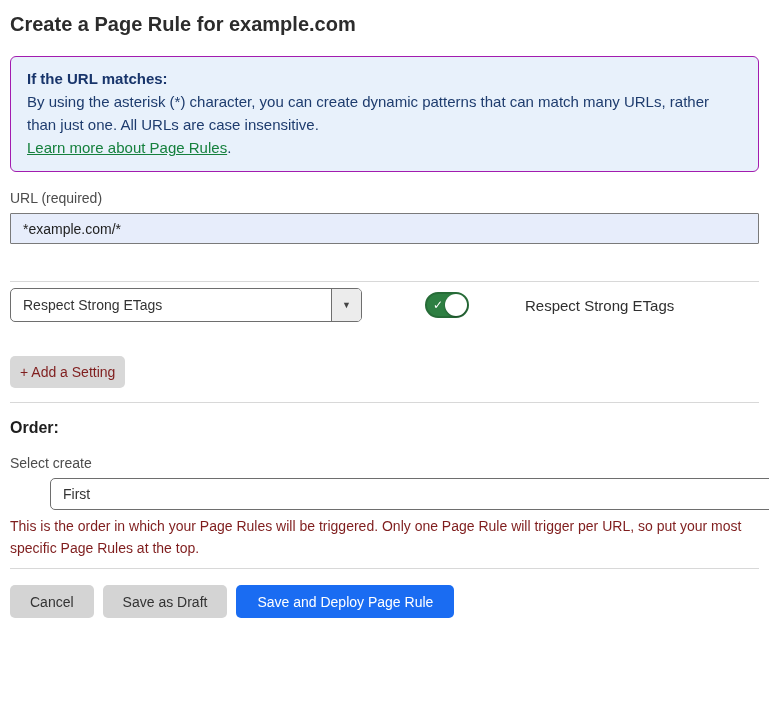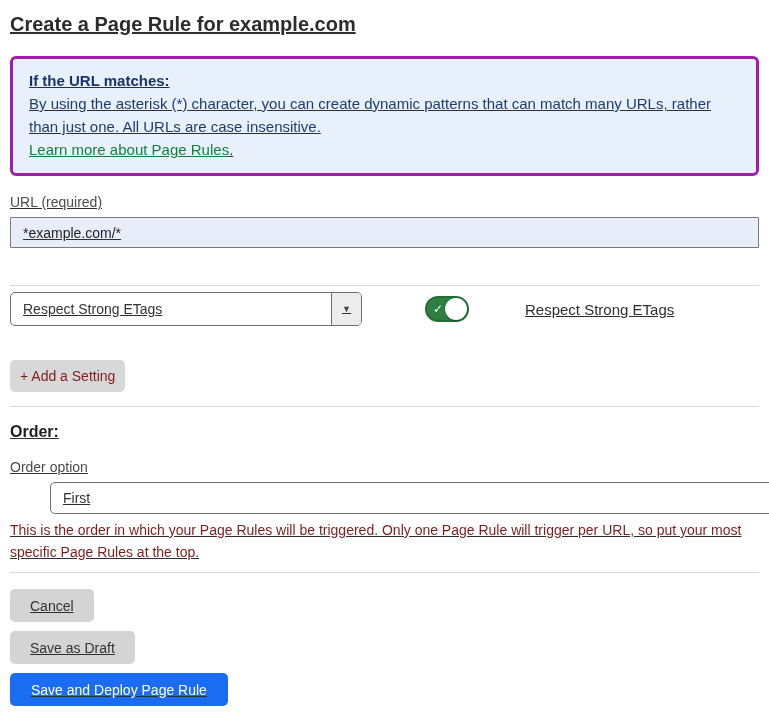--- a/index.html
+++ b/index.html
@@ -4,35 +4,35 @@
 <style>
   * { box-sizing: border-box; margin: 0; padding: 0; }
   html, body { background: #ffffff; }
   body {
     width: 769px;
     height: 718px;
     overflow: hidden;
     font-family: "Liberation Sans", "DejaVu Sans", sans-serif;
     color: #2f2f2f;
   }
-  .container { padding: 0 10px; text-decoration: underline; }
+  .container { padding: 0 10px; }
 
   .page-title {
     margin-top: 11px;
     font-size: 20px;
     line-height: 26px;
     font-weight: 700;
     color: #2c2c2c;
   }
 
   
   .info-box {
     margin-top: 19px;
     background: #e8f1fb;
-    border: 3px solid #a21caf;
+    border: 1px solid #a21caf;
     border-radius: 6px;
     padding: 10px 16px 12px 16px;
     font-size: 15px;
     line-height: 23px;
     color: #1e3c6e;
   }
   .info-heading { font-weight: 700; color: #18356b; }
   .info-body { color: #1e3c6e; }
   .info-link-row { }
   .info-link {
@@ -210,21 +210,20 @@
     color: #7f1d1d;
     max-width: 749px;
   }
 
   
   .footer-row {
     margin-top: 16px;
     display: flex;
     align-items: flex-start;
     gap: 9px;
-    flex-direction: column;
   }
   .btn {
     height: 33px;
     border: none;
     border-radius: 5px;
     font-family: "Liberation Sans", "DejaVu Sans", sans-serif;
     font-size: 14px;
     cursor: pointer;
   }
   .btn-secondary {
@@ -274,21 +273,21 @@
     </div>
     <div class="toggle-label">Respect Strong ETags</div>
   </div>
 
   <button class="add-setting-button">+ Add a Setting</button>
 
   <hr class="divider divider-2">
 
   <h2 class="section-heading order-heading">Order:</h2>
 
-  <div class="field-label">Order option</div>
+  <div class="field-label">Select create</div>
 
   <div class="order-select">
     <span>First</span>
     <span class="caret">▼</span>
   </div>
 
   <div class="help-text">This is the order in which your Page Rules will be triggered. Only one Page Rule will trigger per URL, so put your most specific Page Rules at the top.</div>
 
   <hr class="divider divider-3">
 

